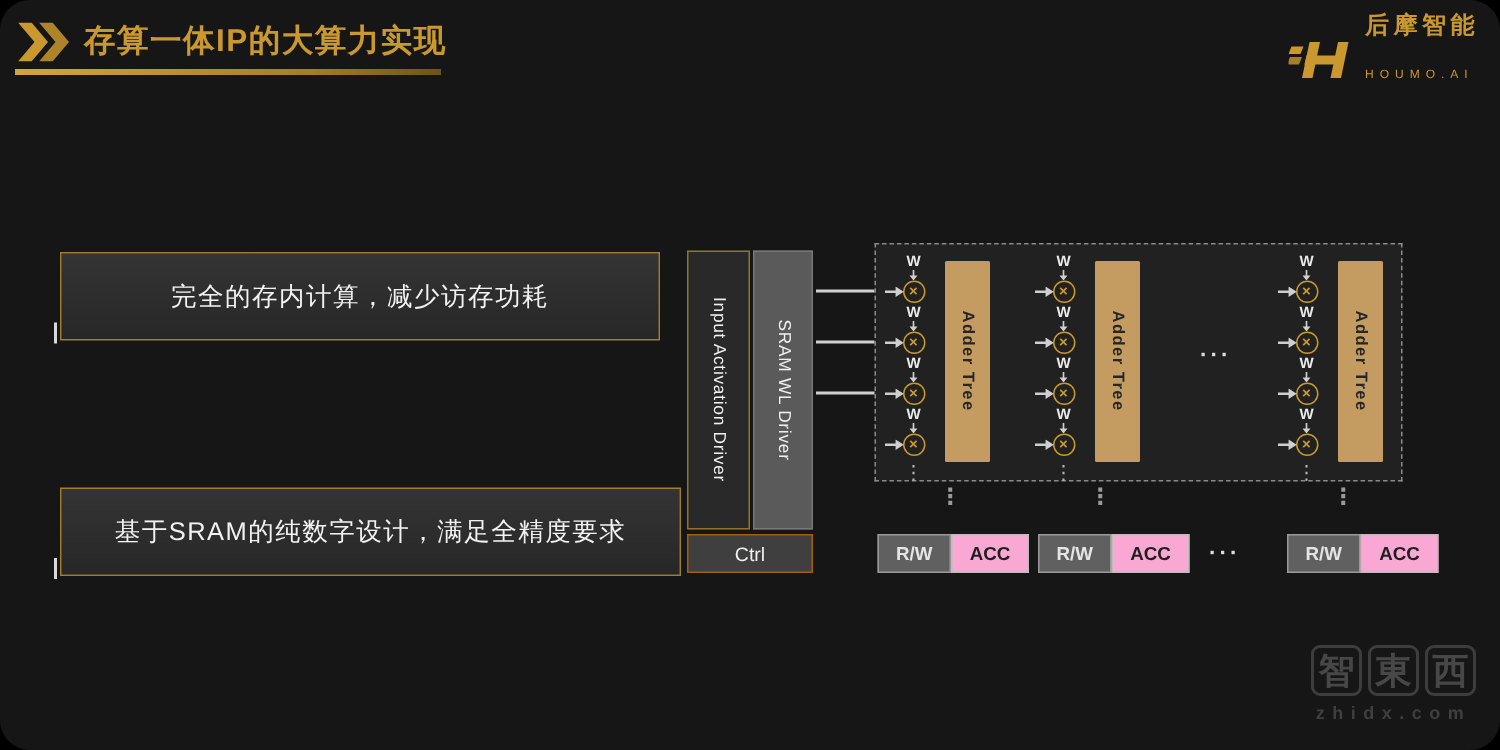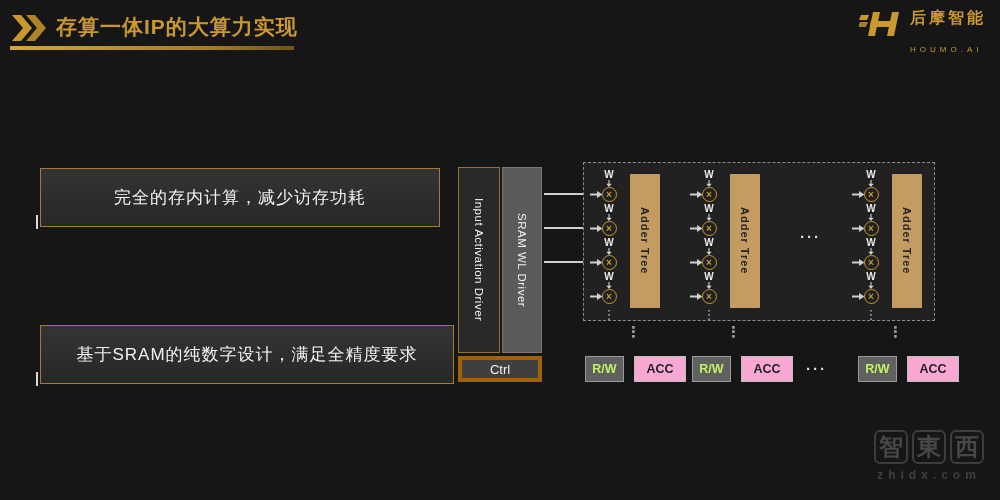--- a/index.html
+++ b/index.html
@@ -5,32 +5,33 @@
   :root{
     --gold:#C9982F; --gold-dark:#8F6F2A; --bg:#161616; --panel:#2D2D2D;
     --adder:#C49B60; --arrow:#CFCFCF;
   }
   html,body{margin:0;padding:0;background:#000;}
   .slide{
     position:relative; width:1000px; height:500px; overflow:hidden;
     background:var(--bg);
     font-family:"Liberation Sans","DejaVu Sans",sans-serif;
     color:#fff;
+    border-radius:20px;
   }
   
   .chevrons{position:absolute;left:12px;top:15px;}
   .page-title{
     position:absolute;left:56px;top:13px;margin:0;
     font-size:21px;font-weight:bold;color:var(--gold);letter-spacing:1px;
   }
   .title-underline{
     position:absolute;left:10px;top:46px;width:284px;height:4px;
     background:linear-gradient(90deg,#D2A63C 0%,#A37E24 70%,#6e5418 100%);
   }
-  .logo{position:absolute;right:14px;top:9px;display:flex;align-items:flex-start;gap:7px;}
+  .logo{position:absolute;right:14px;top:9px;display:flex;align-items:flex-end;gap:7px;}
   .logo-text{display:flex;flex-direction:column;align-items:flex-start;}
   .logo-name{font-size:16px;font-weight:bold;color:var(--gold);letter-spacing:3px;line-height:18px;}
   .logo-domain{font-size:8px;color:var(--gold);letter-spacing:4px;line-height:10px;margin-top:18px;}
   
   .bullet{
     position:absolute;left:40px;height:57px;
     background:linear-gradient(180deg,#343434,#272727);
     border:1px solid #A07E2C;
     display:flex;align-items:center;justify-content:center;
     font-size:17px;color:#f2f2f2;letter-spacing:1px;
@@ -45,21 +46,21 @@
   .vtext{writing-mode:vertical-rl;text-orientation:mixed;}
   .drv-col{
     position:absolute;top:167px;height:186px;display:flex;align-items:center;justify-content:center;
     box-sizing:border-box;
   }
   .input-col{left:458px;width:42px;background:#292929;border:1px solid #93722C;}
   .sram-col{left:502px;width:40px;background:#5A5A5A;border:1px solid #787878;}
   .drv-col .vtext{font-size:11.5px;color:#f0f0f0;letter-spacing:0.5px;}
   .ctrl-box{
     position:absolute;left:458px;top:356px;width:84px;height:26px;box-sizing:border-box;
-    background:#3F3F3F;border:4px solid #a16207;color:#f0f0f0;
+    background:#3F3F3F;border:1px solid #a16207;color:#f0f0f0;
     display:flex;align-items:center;justify-content:center;font-size:13px;
   }
   
   .hline{position:absolute;left:544px;width:52px;height:2px;background:var(--arrow);}
   .hline-1{top:193px;} .hline-2{top:227px;} .hline-3{top:261px;}
   
   .array-box{
     position:absolute;left:583px;top:162px;width:352px;height:159px;box-sizing:border-box;
     border:1.5px dashed #8A8A8A;background:#212121;
   }
@@ -94,21 +95,21 @@
   }
   .hdots-array{left:800px;top:228px;}
   .hdots-io{left:806px;top:360px;}
   .vdots{position:absolute;top:324px;color:#9a9a9a;font-size:15px;line-height:15px;font-weight:bold;}
   .vdots-1{left:626px;} .vdots-2{left:726px;} .vdots-3{left:888px;}
   
   .io-box{
     position:absolute;top:356px;height:26px;box-sizing:border-box;
     display:flex;align-items:center;justify-content:center;font-size:12.5px;font-weight:bold;
   }
-  .rw{background:#606060;border:1px solid #9a9a9a;color:#bef264;width:39px;}
+  .rw{background:#606060;border:1px solid #9a9a9a;color:#e5e5e5;width:49px;}
   .acc{background:#f9a8d4;border:1px solid #bdbdbd;color:#1f1f1f;width:52px;}
   .rw-1{left:585px;} .acc-1{left:634px;}
   .rw-2{left:692px;} .acc-2{left:741px;}
   .rw-3{left:858px;} .acc-3{left:907px;}
   
   .watermark{position:absolute;right:16px;bottom:18px;display:flex;flex-direction:column;align-items:center;}
   .wm-chars{display:flex;gap:4px;}
   .wm-char{
     width:34px;height:34px;box-sizing:border-box;border:2.5px solid #3D3D3D;border-radius:6px;
     color:#474747;font-size:24px;font-weight:bold;display:flex;align-items:center;justify-content:center;

